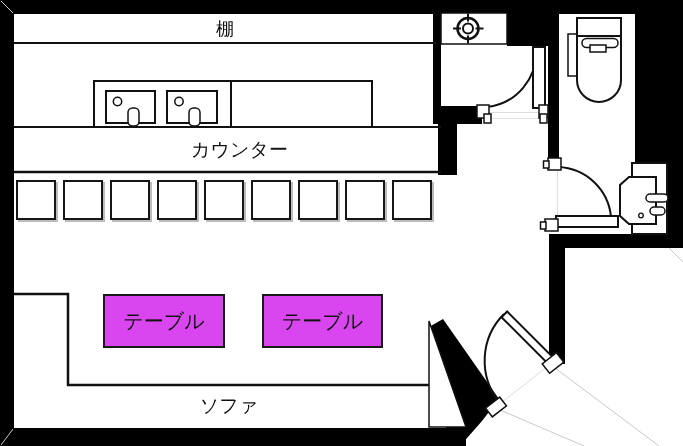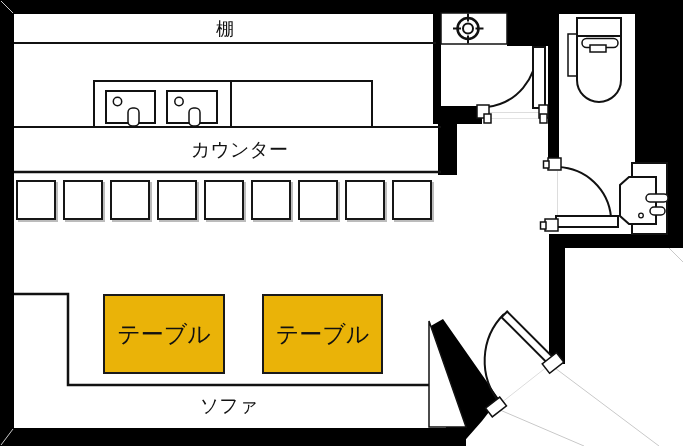--- a/index.html
+++ b/index.html
@@ -7,23 +7,23 @@
     position:relative;width:683px;height:446px;background:#ffffff;
     font-family:"DejaVu Sans","Liberation Sans",sans-serif;overflow:hidden;
   }
   #plan-svg{position:absolute;left:0;top:0;}
   .lbl{position:absolute;color:#111;text-align:center;pointer-events:none;
        display:flex;align-items:center;justify-content:center;}
   #shelf-label{left:14px;top:15px;width:422px;height:27px;font-size:18px;}
   #counter-label{left:14px;top:129px;width:427px;height:42px;font-size:19px;margin-left:12px;}
   #sofa-label{left:14px;top:393px;width:400px;height:26px;font-size:19px;padding-left:15px;}
   .table-box{
-    position:absolute;top:294px;height:80px;box-sizing:border-box;
-    border:2px solid #1a1a1a;background:#eab308;display:flex;align-items:center;
-    justify-content:center;font-size:23px;color:#111;
+    position:absolute;top:294px;height:54px;box-sizing:border-box;
+    border:2px solid #1a1a1a;background:#d946ef;display:flex;align-items:center;
+    justify-content:center;font-size:20px;color:#111;
   }
   #table-1{left:103px;width:122px;}
   #table-2{left:262px;width:121px;}
   .stool{
     position:absolute;top:180px;width:40px;height:40px;box-sizing:border-box;
     border:2px solid #161616;background:#fff;box-shadow:2px 2px 0 #bcbcbc;
   }
 </style>
 </head>
 <body>

